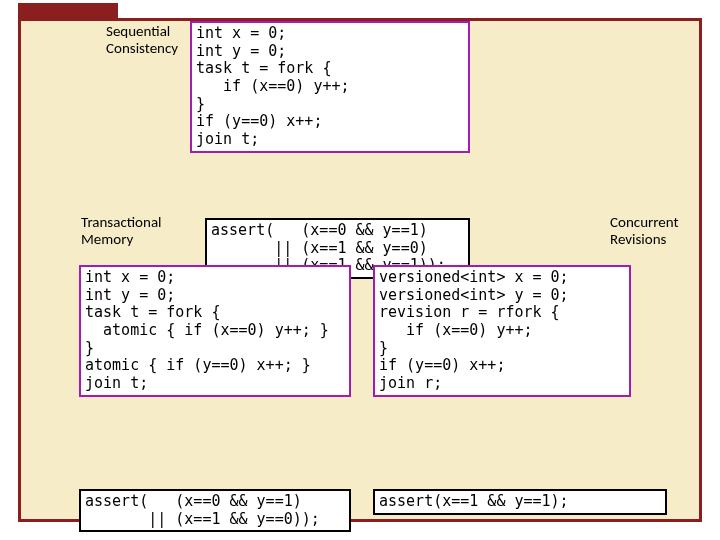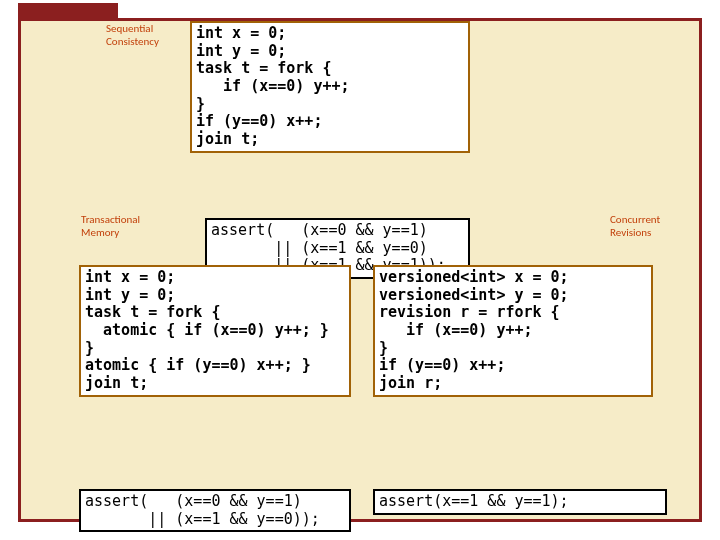--- a/index.html
+++ b/index.html
@@ -24,35 +24,35 @@
   .tab {
     position: absolute;
     left: -3px;
     top: -18px;
     width: 100px;
     height: 16px;
     background: #8b1f1f;
   }
   .label {
     position: absolute;
-    font-size: 11px;
-    color: #c2410c;
+    font-size: 15px;
+    color: #000000;
     line-height: 1.15;
   }
   .codebox, .assertbox {
     position: absolute;
     background: #fff;
     font-family: "Lucida Console", Consolas, monospace;
     font-size: 15px;
     line-height: 1.18;
     white-space: pre;
     box-sizing: border-box;
     padding: 2px 4px 2px 4px;
   }
-  .codebox { border: 2px solid #a16207; font-weight: bold; }
+  .codebox { border: 2px solid #a21caf; }
   .assertbox { border: 2px solid #000; margin-top: 32px; }
 </style>
 </head>
 <body>
 
 <div class="outer-frame">
   <div class="tab"></div>
 
   <div class="label" style="left:85px; top:2px; white-space:pre;">Sequential
 Consistency</div>
@@ -75,21 +75,21 @@
   <div class="codebox" style="left:58px; top:244px; width:272px;">int x = 0;
 int y = 0;
 task t = fork {
   atomic { if (x==0) y++; }
 }
 atomic { if (y==0) x++; }
 join t;</div>
   <div class="assertbox" style="left:58px; top:436px; width:272px;">assert(   (x==0 &amp;&amp; y==1)
        || (x==1 &amp;&amp; y==0));</div>
 
-  <div class="codebox" style="left:352px; top:244px; width:280px;">versioned&lt;int&gt; x = 0;
+  <div class="codebox" style="left:352px; top:244px; width:258px;">versioned&lt;int&gt; x = 0;
 versioned&lt;int&gt; y = 0;
 revision r = rfork {
    if (x==0) y++;
 }
 if (y==0) x++;
 join r;</div>
   <div class="assertbox" style="left:352px; top:436px; width:294px;">assert(x==1 &amp;&amp; y==1);</div>
 </div>
 
 </body></html>

